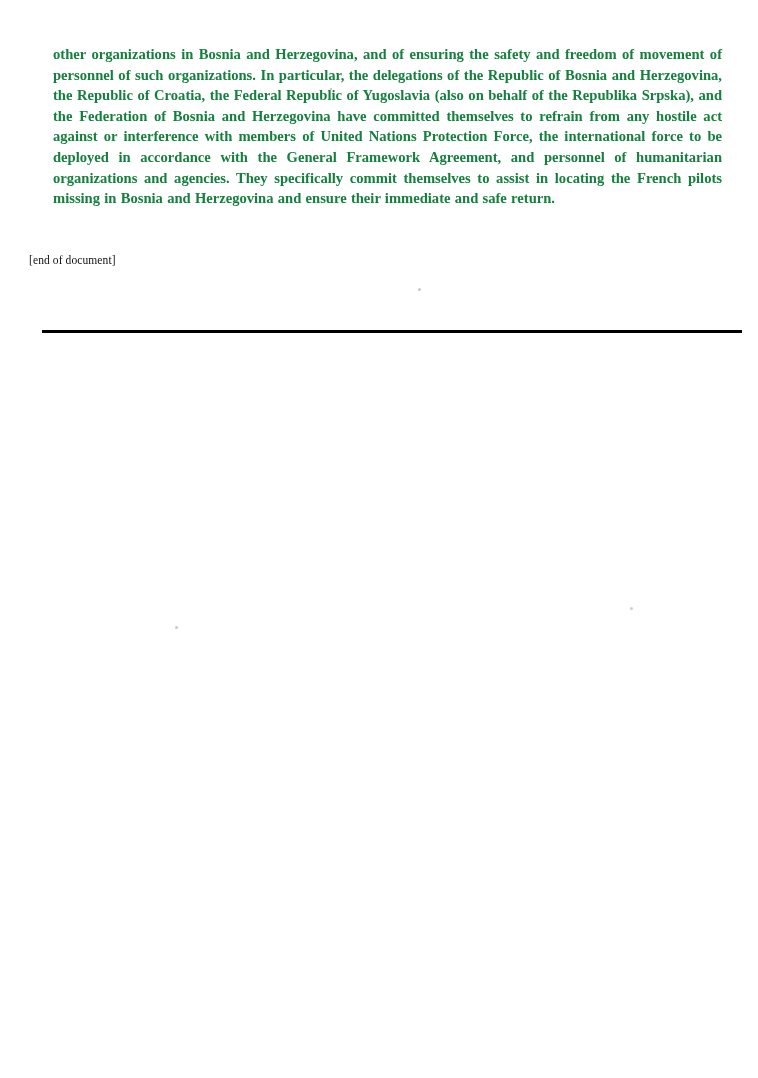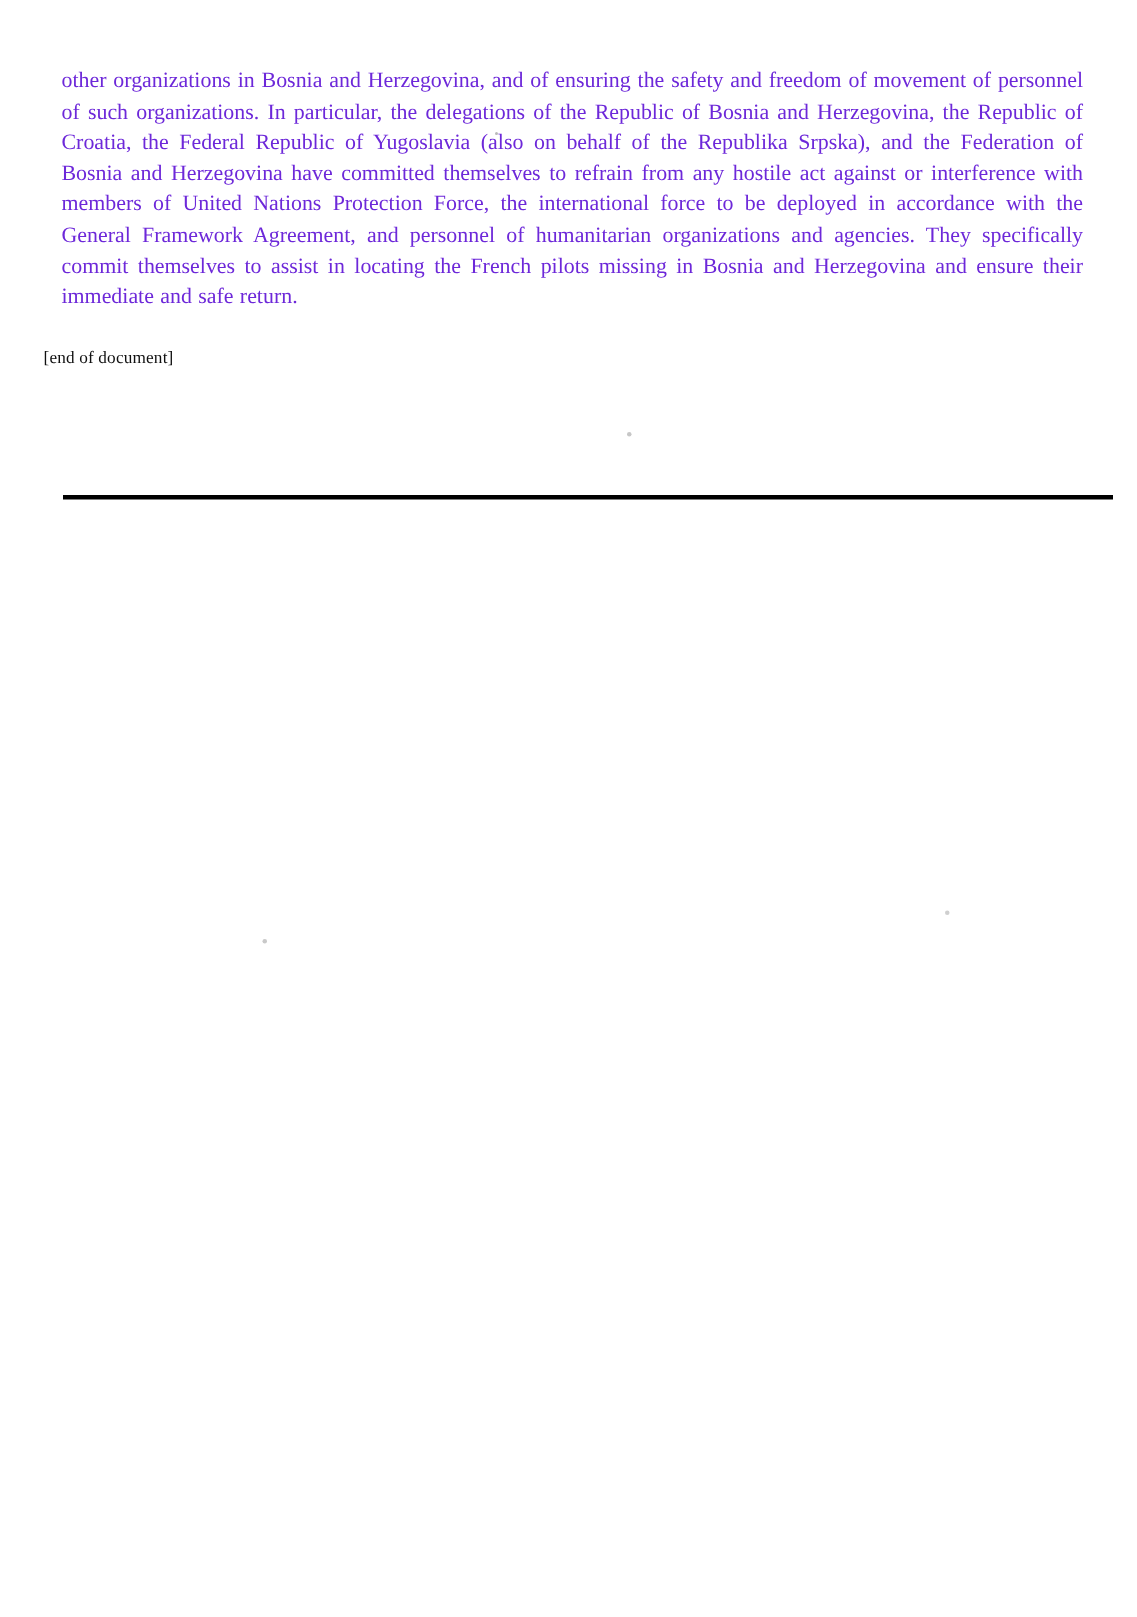--- a/index.html
+++ b/index.html
@@ -16,34 +16,35 @@
     font-family: "Liberation Serif", "DejaVu Serif", serif;
     color: #000000;
   }
   .doc-body {
     position: absolute;
     left: 41px;
     top: 44px;
     width: 681px;
   }
   p.para {
-    margin: 0 0 20px 0;
+    margin: 0 0 20px 12px;
     font-size: 14.6px;
     line-height: 20.6px;
     text-align: justify;
     word-spacing: 0.6px;
-    color: #6d28d9;
+    color: #15803d;
+    font-weight: bold;
   }
   p.para:last-of-type {
     margin-bottom: 0;
   }
   .end-marker {
     position: absolute;
     left: 29px;
-    top: 232px;
+    top: 253px;
     font-size: 11.5px;
     line-height: 14px;
     letter-spacing: 0.1px;
     color: #101010;
     font-family: "Liberation Serif", "DejaVu Serif", serif;
   }
   .rule {
     position: absolute;
     left: 42px;
     top: 330px;

